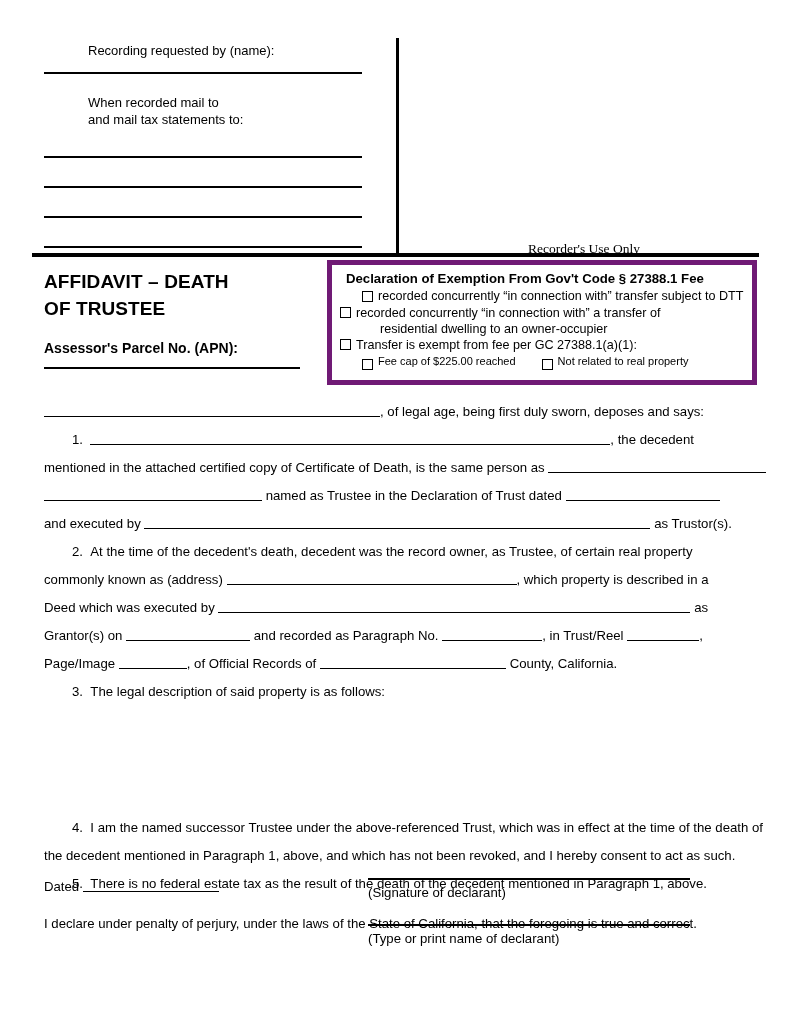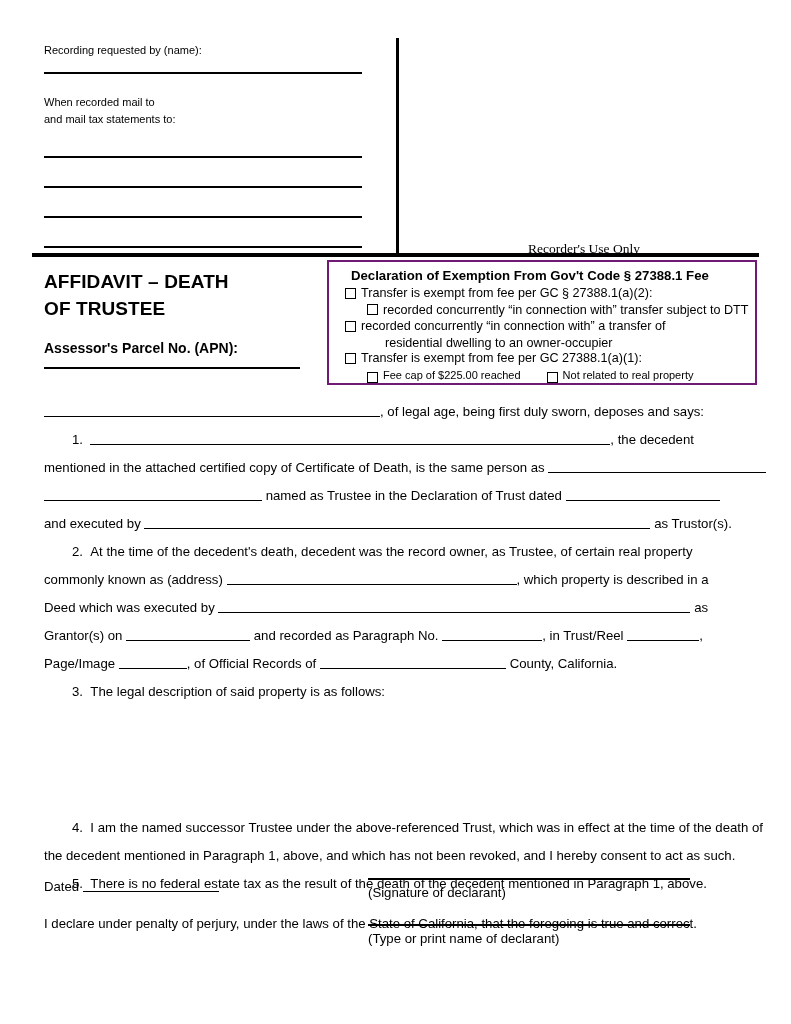--- a/index.html
+++ b/index.html
@@ -31,23 +31,24 @@
   }
 
   
   .recording-block {
     position: absolute;
     left: 44px;
     top: 42px;
     width: 320px;
   }
   .recording-label {
-    font-size: 11px;
+    font-size: 13px;
     line-height: 17px;
     white-space: pre-line;
+    margin-left: 44px;
   }
   .rule-full {
     border-bottom: 2px solid #000;
     width: 318px;
     height: 0;
   }
   .sp-a { height: 13px; }
   .sp-b { height: 20px; }
   .sp-c { height: 28px; }
 
@@ -108,23 +109,23 @@
     height: 0;
   }
 
   
   .exempt-box {
     position: absolute;
     left: 327px;
     top: 260px;
     width: 430px;
     height: 125px;
-    border: 2px solid #701a75;
+    border: 5px solid #701a75;
     box-sizing: border-box;
-    padding: 5px 6px 0 16px;
+    padding: 5px 6px 0 8px;
   }
   .exempt-title {
     font-size: 13.2px;
     font-weight: bold;
     margin: 1px 0 3px 6px;
   }
   .ck-row {
     display: flex;
     align-items: flex-start;
     font-size: 12.6px;
@@ -236,24 +237,20 @@
   <div class="title-block">
     <div class="doc-title">AFFIDAVIT – DEATH
 OF TRUSTEE</div>
     <div class="apn-label">Assessor's Parcel No. (APN):</div>
     <div class="apn-rule"></div>
   </div>
 
   <div class="exempt-box">
     <div class="exempt-title">Declaration of Exemption From Gov't Code § 27388.1 Fee</div>
 
-    <div class="ck-row">
-      <span class="checkbox"></span>
-      <span class="ck-label">Transfer is exempt from fee per GC § 27388.1(a)(2):</span>
-    </div>
 
     <div class="ck-row indent-1">
       <span class="checkbox"></span>
       <span class="ck-label">recorded concurrently “in connection with” transfer subject to DTT</span>
     </div>
 
     <div class="ck-row indent-2">
       <span class="checkbox"></span>
       <span class="ck-label">recorded concurrently “in connection with” a transfer of</span>
     </div>

